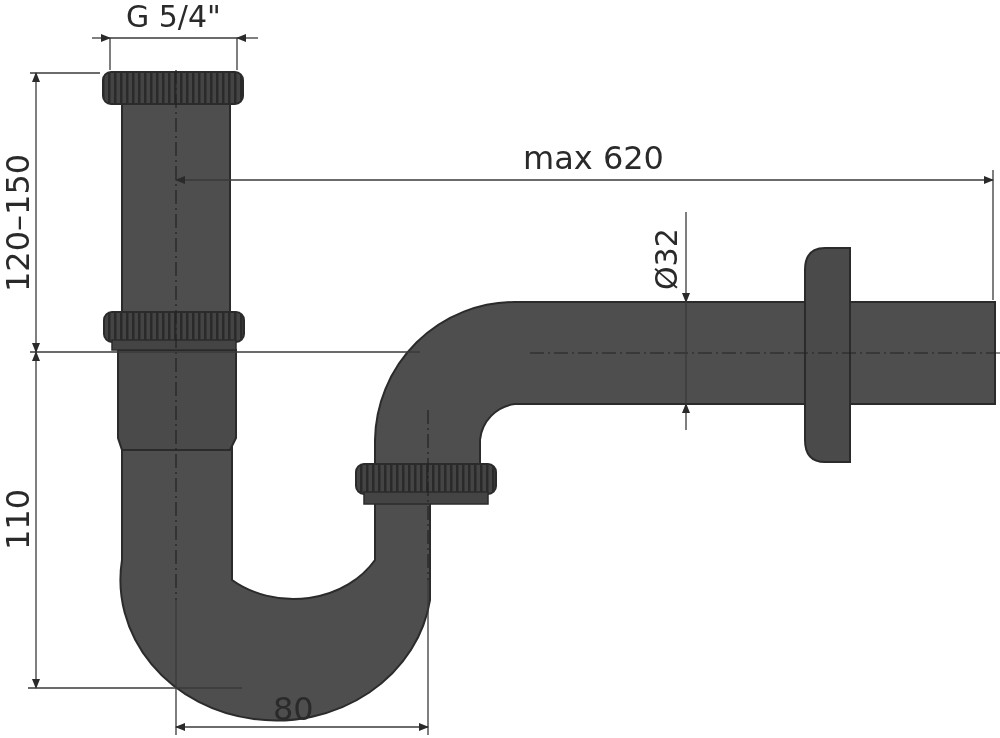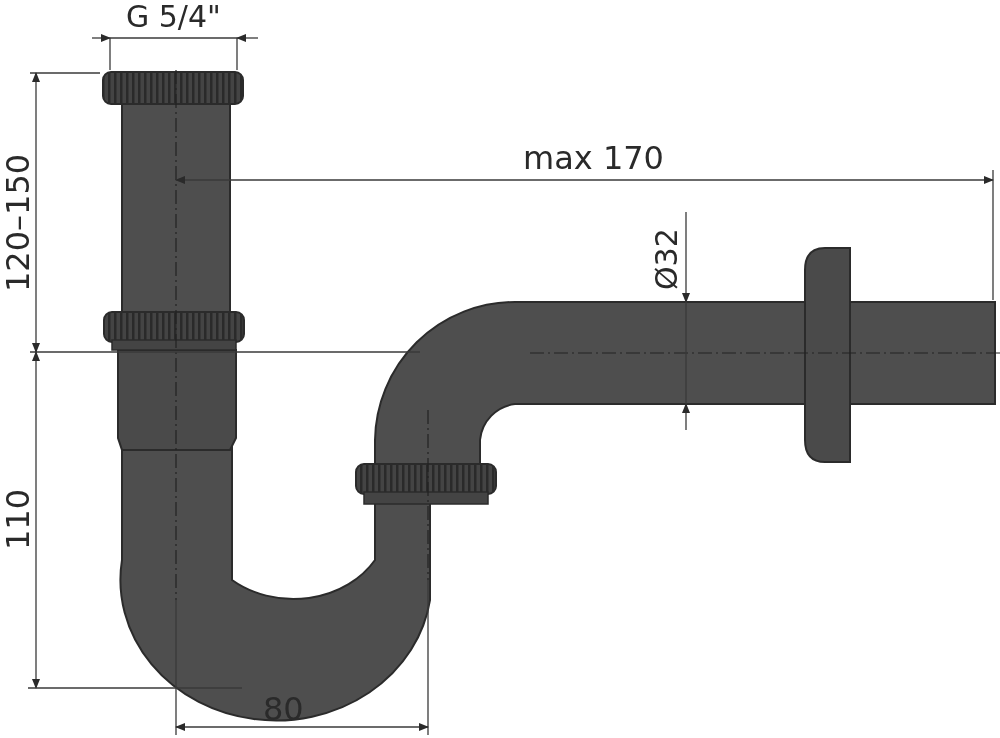--- a/index.html
+++ b/index.html
@@ -81,18 +81,18 @@
     <line x1="176" y1="180" x2="993" y2="180" marker-start="url(#arr)" marker-end="url(#arr)"></line>
     <line x1="993" y1="170" x2="993" y2="300"></line>
 
     <line x1="686" y1="212" x2="686" y2="302" marker-end="url(#arr)"></line>
     <line x1="686" y1="302" x2="686" y2="404"></line>
     <line x1="686" y1="430" x2="686" y2="404" marker-end="url(#arr)"></line>
   </g>
 </svg>
 
 <span class="lbl" style="left:126px; top:2px; font-size:30px;">G 5/4"</span>
-<span class="lbl" style="left:523px; top:142px; font-size:32px;">max 170</span>
+<span class="lbl" style="left:523px; top:142px; font-size:32px;">max 620</span>
 <span class="lbl rot" style="left:2px; top:292px; font-size:32px;">120–150</span>
 <span class="lbl rot" style="left:2px; top:550px; font-size:32px;">110</span>
-<span class="lbl" style="left:263px; top:693px; font-size:32px;">80</span>
+<span class="lbl" style="left:273px; top:693px; font-size:32px;">80</span>
 <span class="lbl rot" style="left:652px; top:290px; font-size:30px;">Ø32</span>
 </div>
 
 </body></html>

